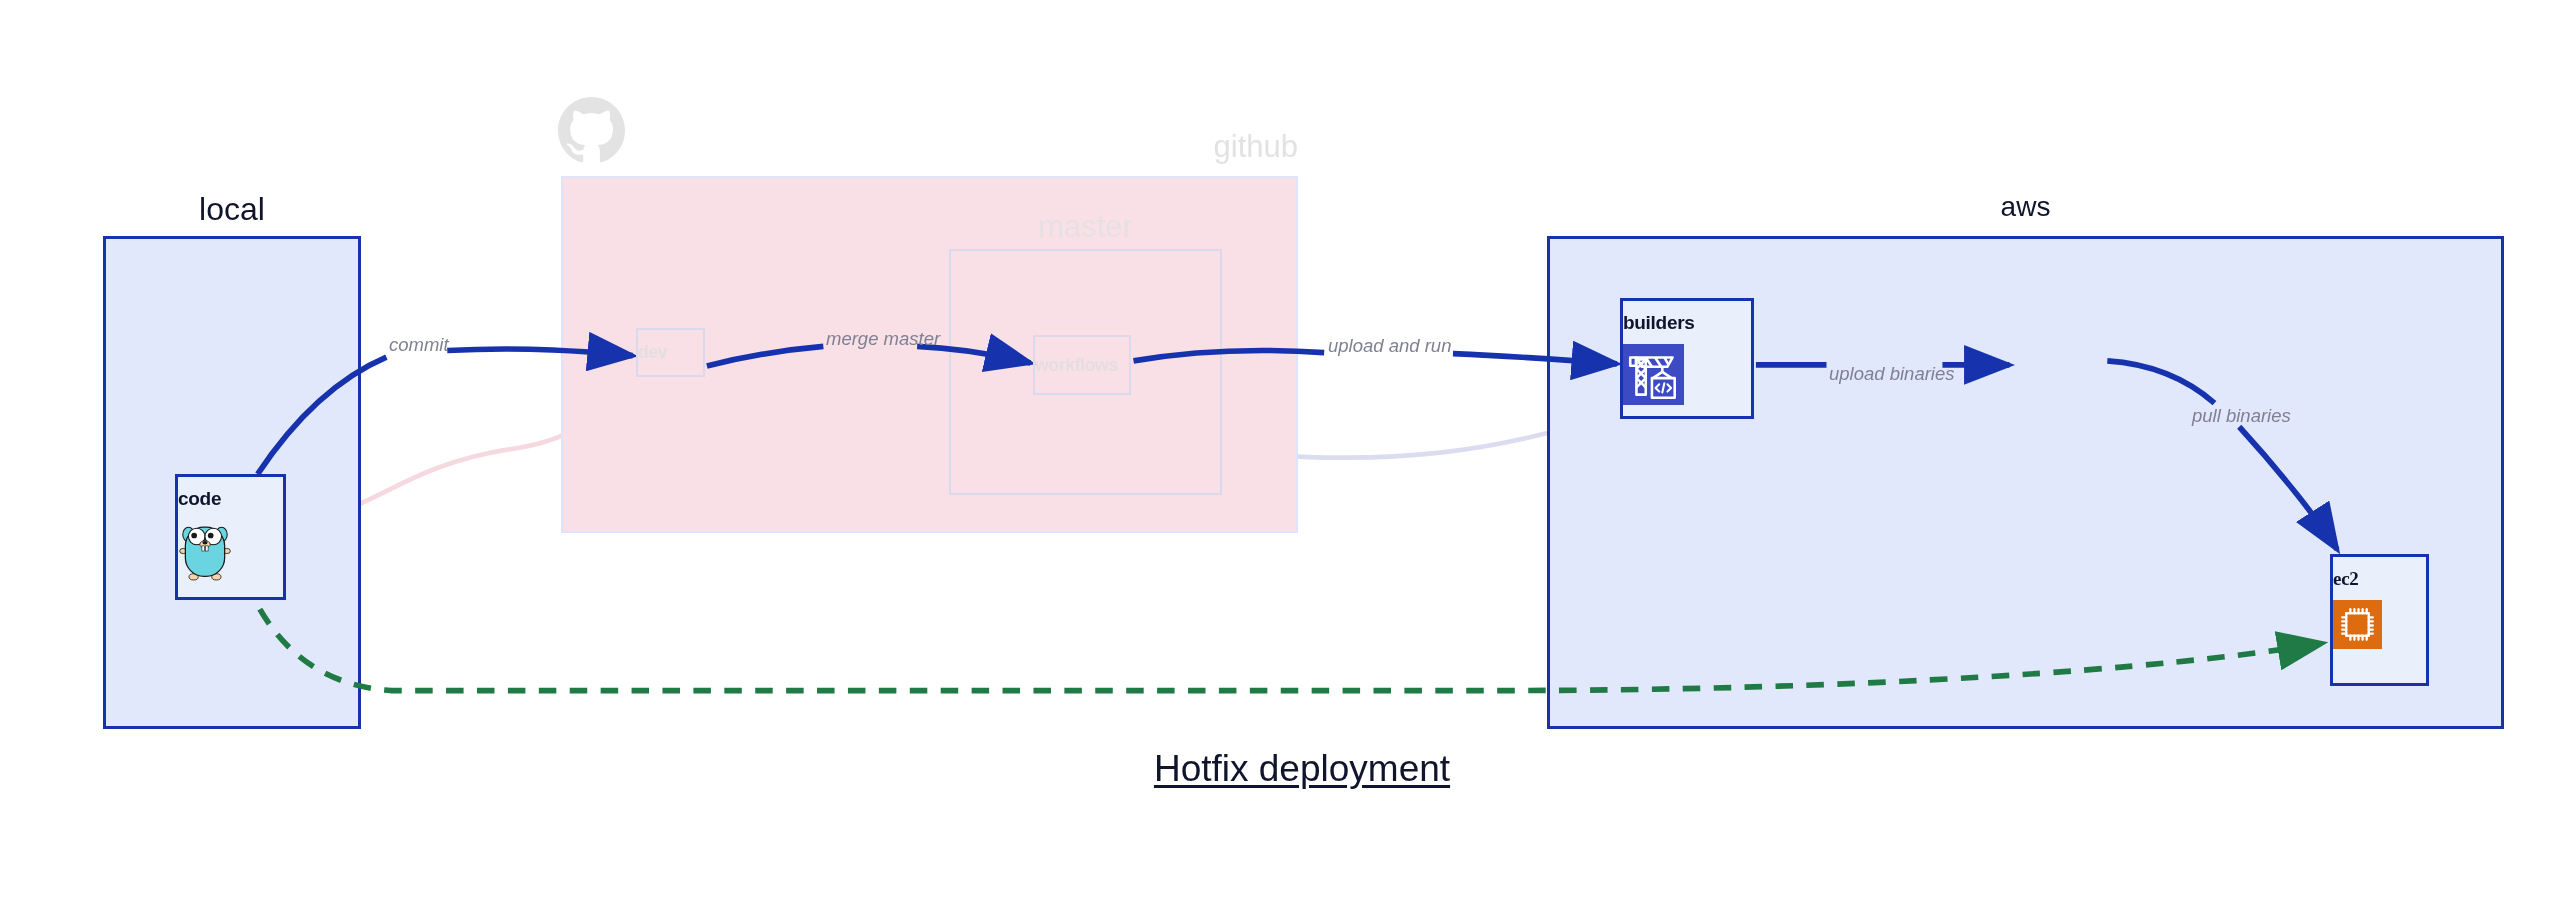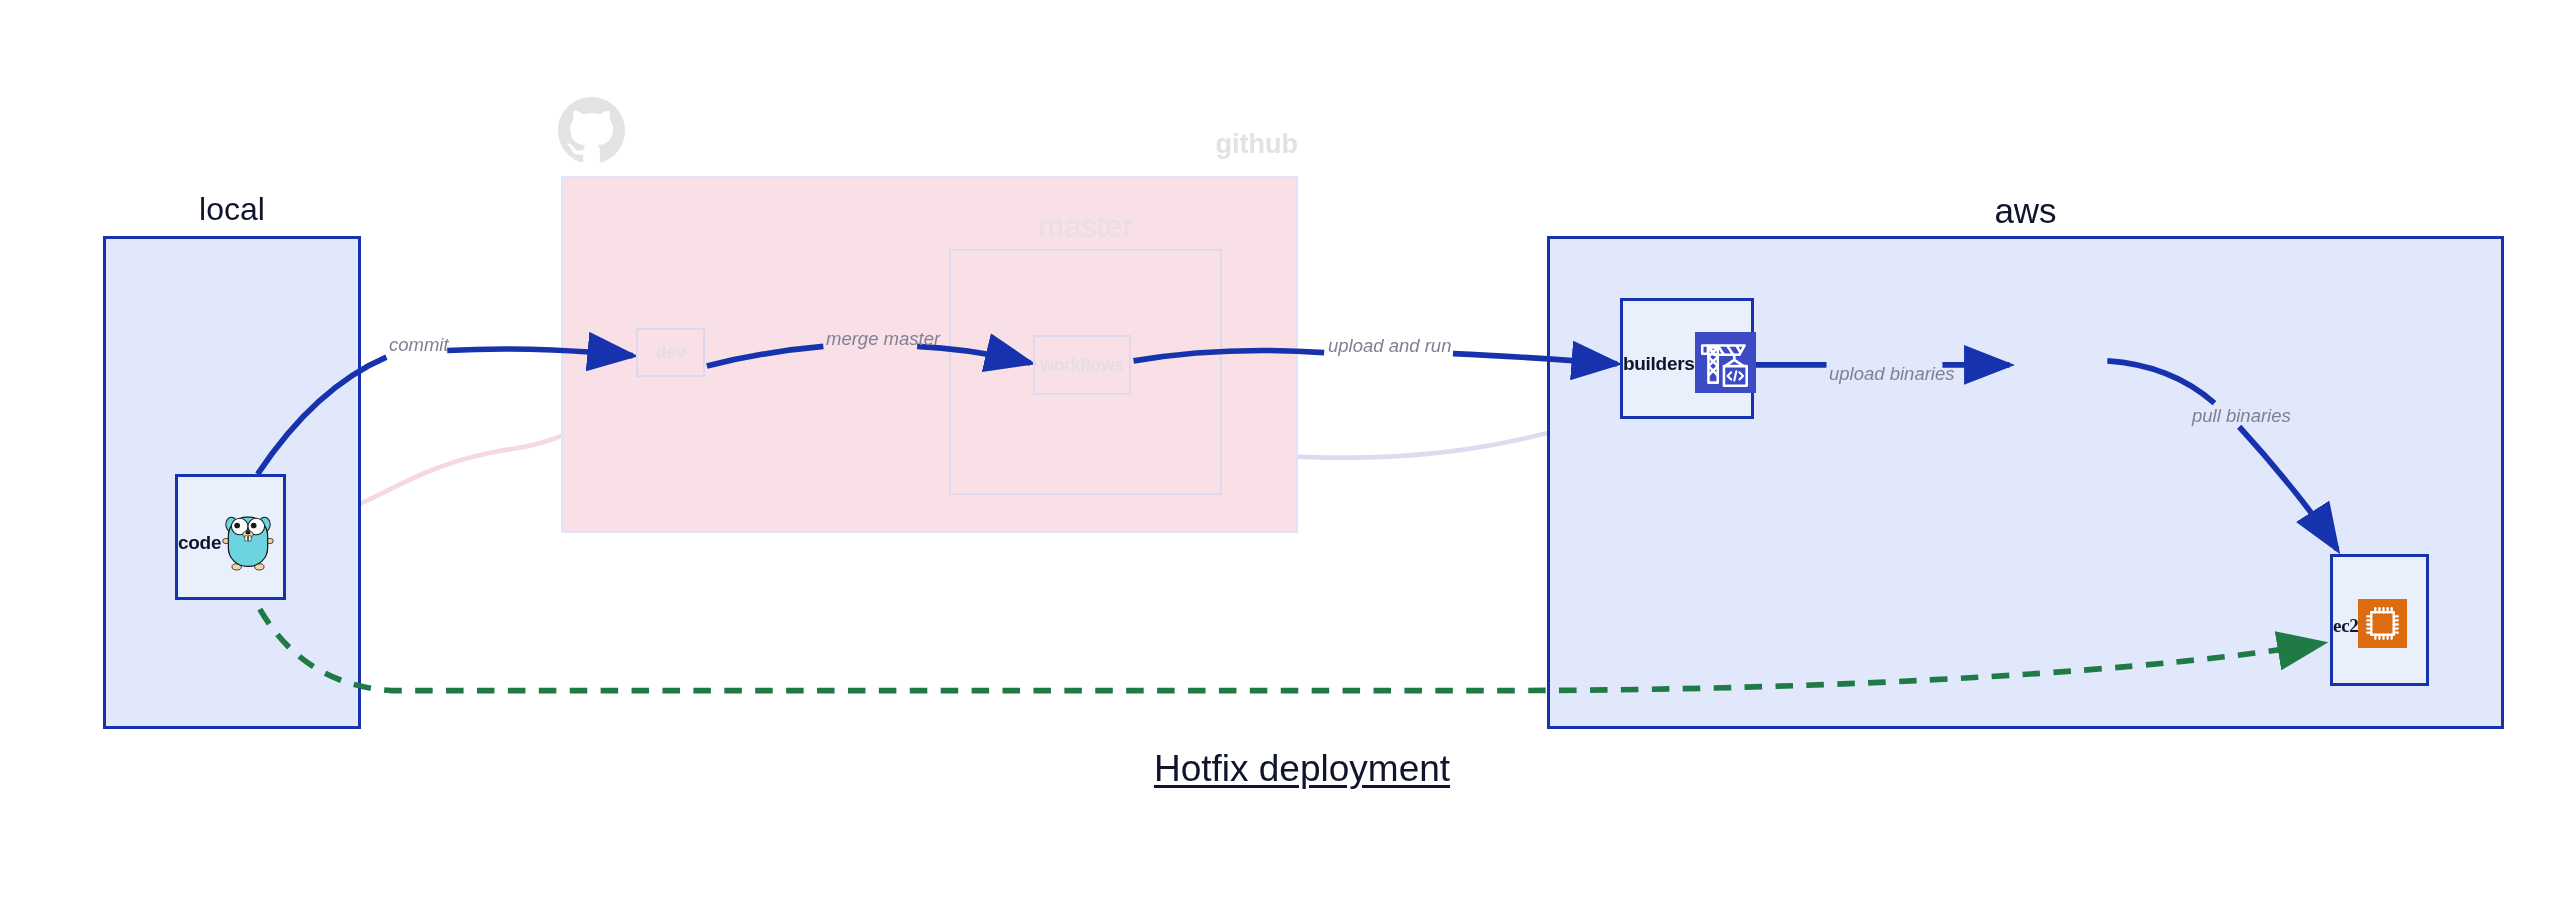--- a/index.html
+++ b/index.html
@@ -57,23 +57,22 @@
     left: 561px; top: 176px;
     width: 737px; height: 357px;
     background: #f8e0e6;
     border: 2.1px solid #dfe4fa;
   }
   .label-github {
     left: 561px; top: 129px;
     width: 737px;
     text-align: right;
     padding-right: 0px;
-    font-size: 27px;
+    font-size: 31px;
     color: #e2e2e2;
-    font-weight: bold;
   }
 
   .cluster.master-cluster {
     left: 949px; top: 249px;
     width: 273px; height: 246px;
     background: transparent;
     border: 2.1px solid #ddd9ec;
   }
   .label-master {
     left: 949px; top: 209px;
@@ -86,33 +85,32 @@
   .cluster.aws-cluster {
     left: 1547px; top: 236px;
     width: 957px; height: 493px;
     background: #e2e8fb;
     border: 3.6px solid #1633ad;
   }
   .label-aws {
     left: 1547px; top: 191px;
     width: 957px;
     text-align: center;
-    font-size: 35px;
+    font-size: 28px;
     color: #10142c;
   }
 
   
   .node {
     position: absolute;
     box-sizing: border-box;
     background: #eaeffc;
     border: 3.6px solid #1633ad;
     display: flex;
-    flex-direction: row;
-    align-items: center;
+    flex-direction: column;
   }
   .node-title {
     font-size: 19px;
     font-weight: bold;
     color: #10142c;
     margin-top: 11.3px;
     letter-spacing: -0.3px;
   }
   .node-icon {
     margin-top: 9.3px;

